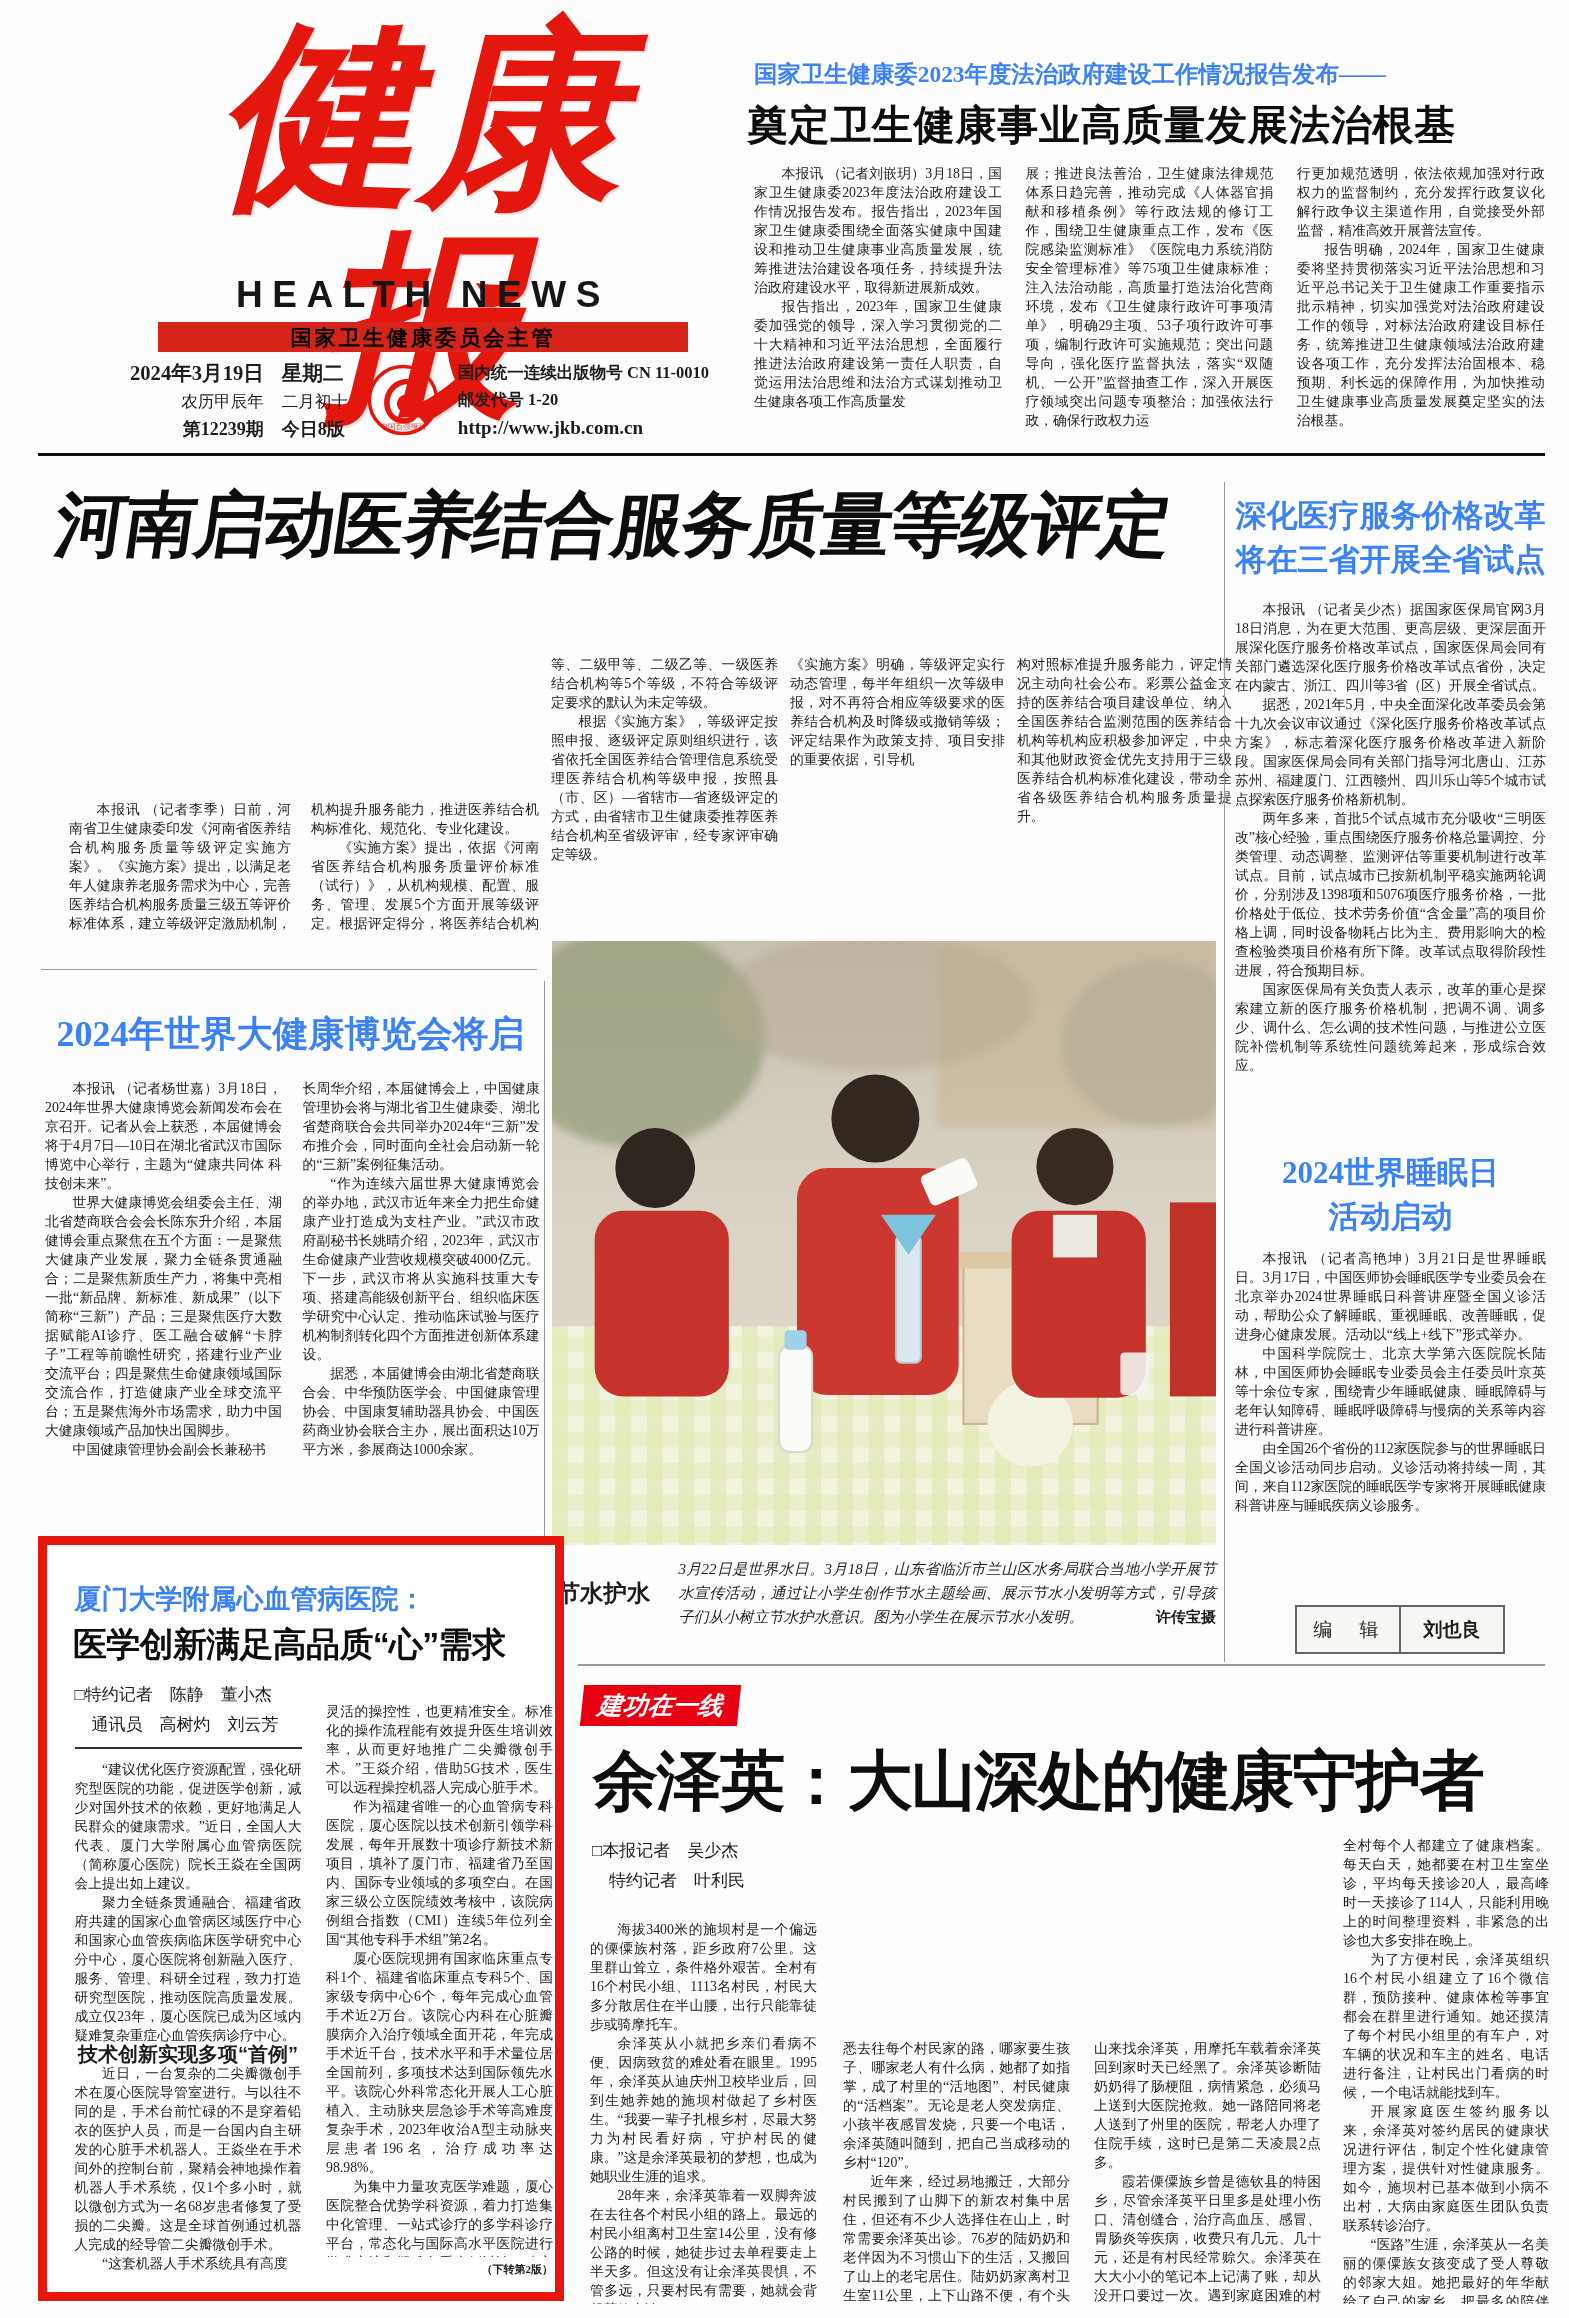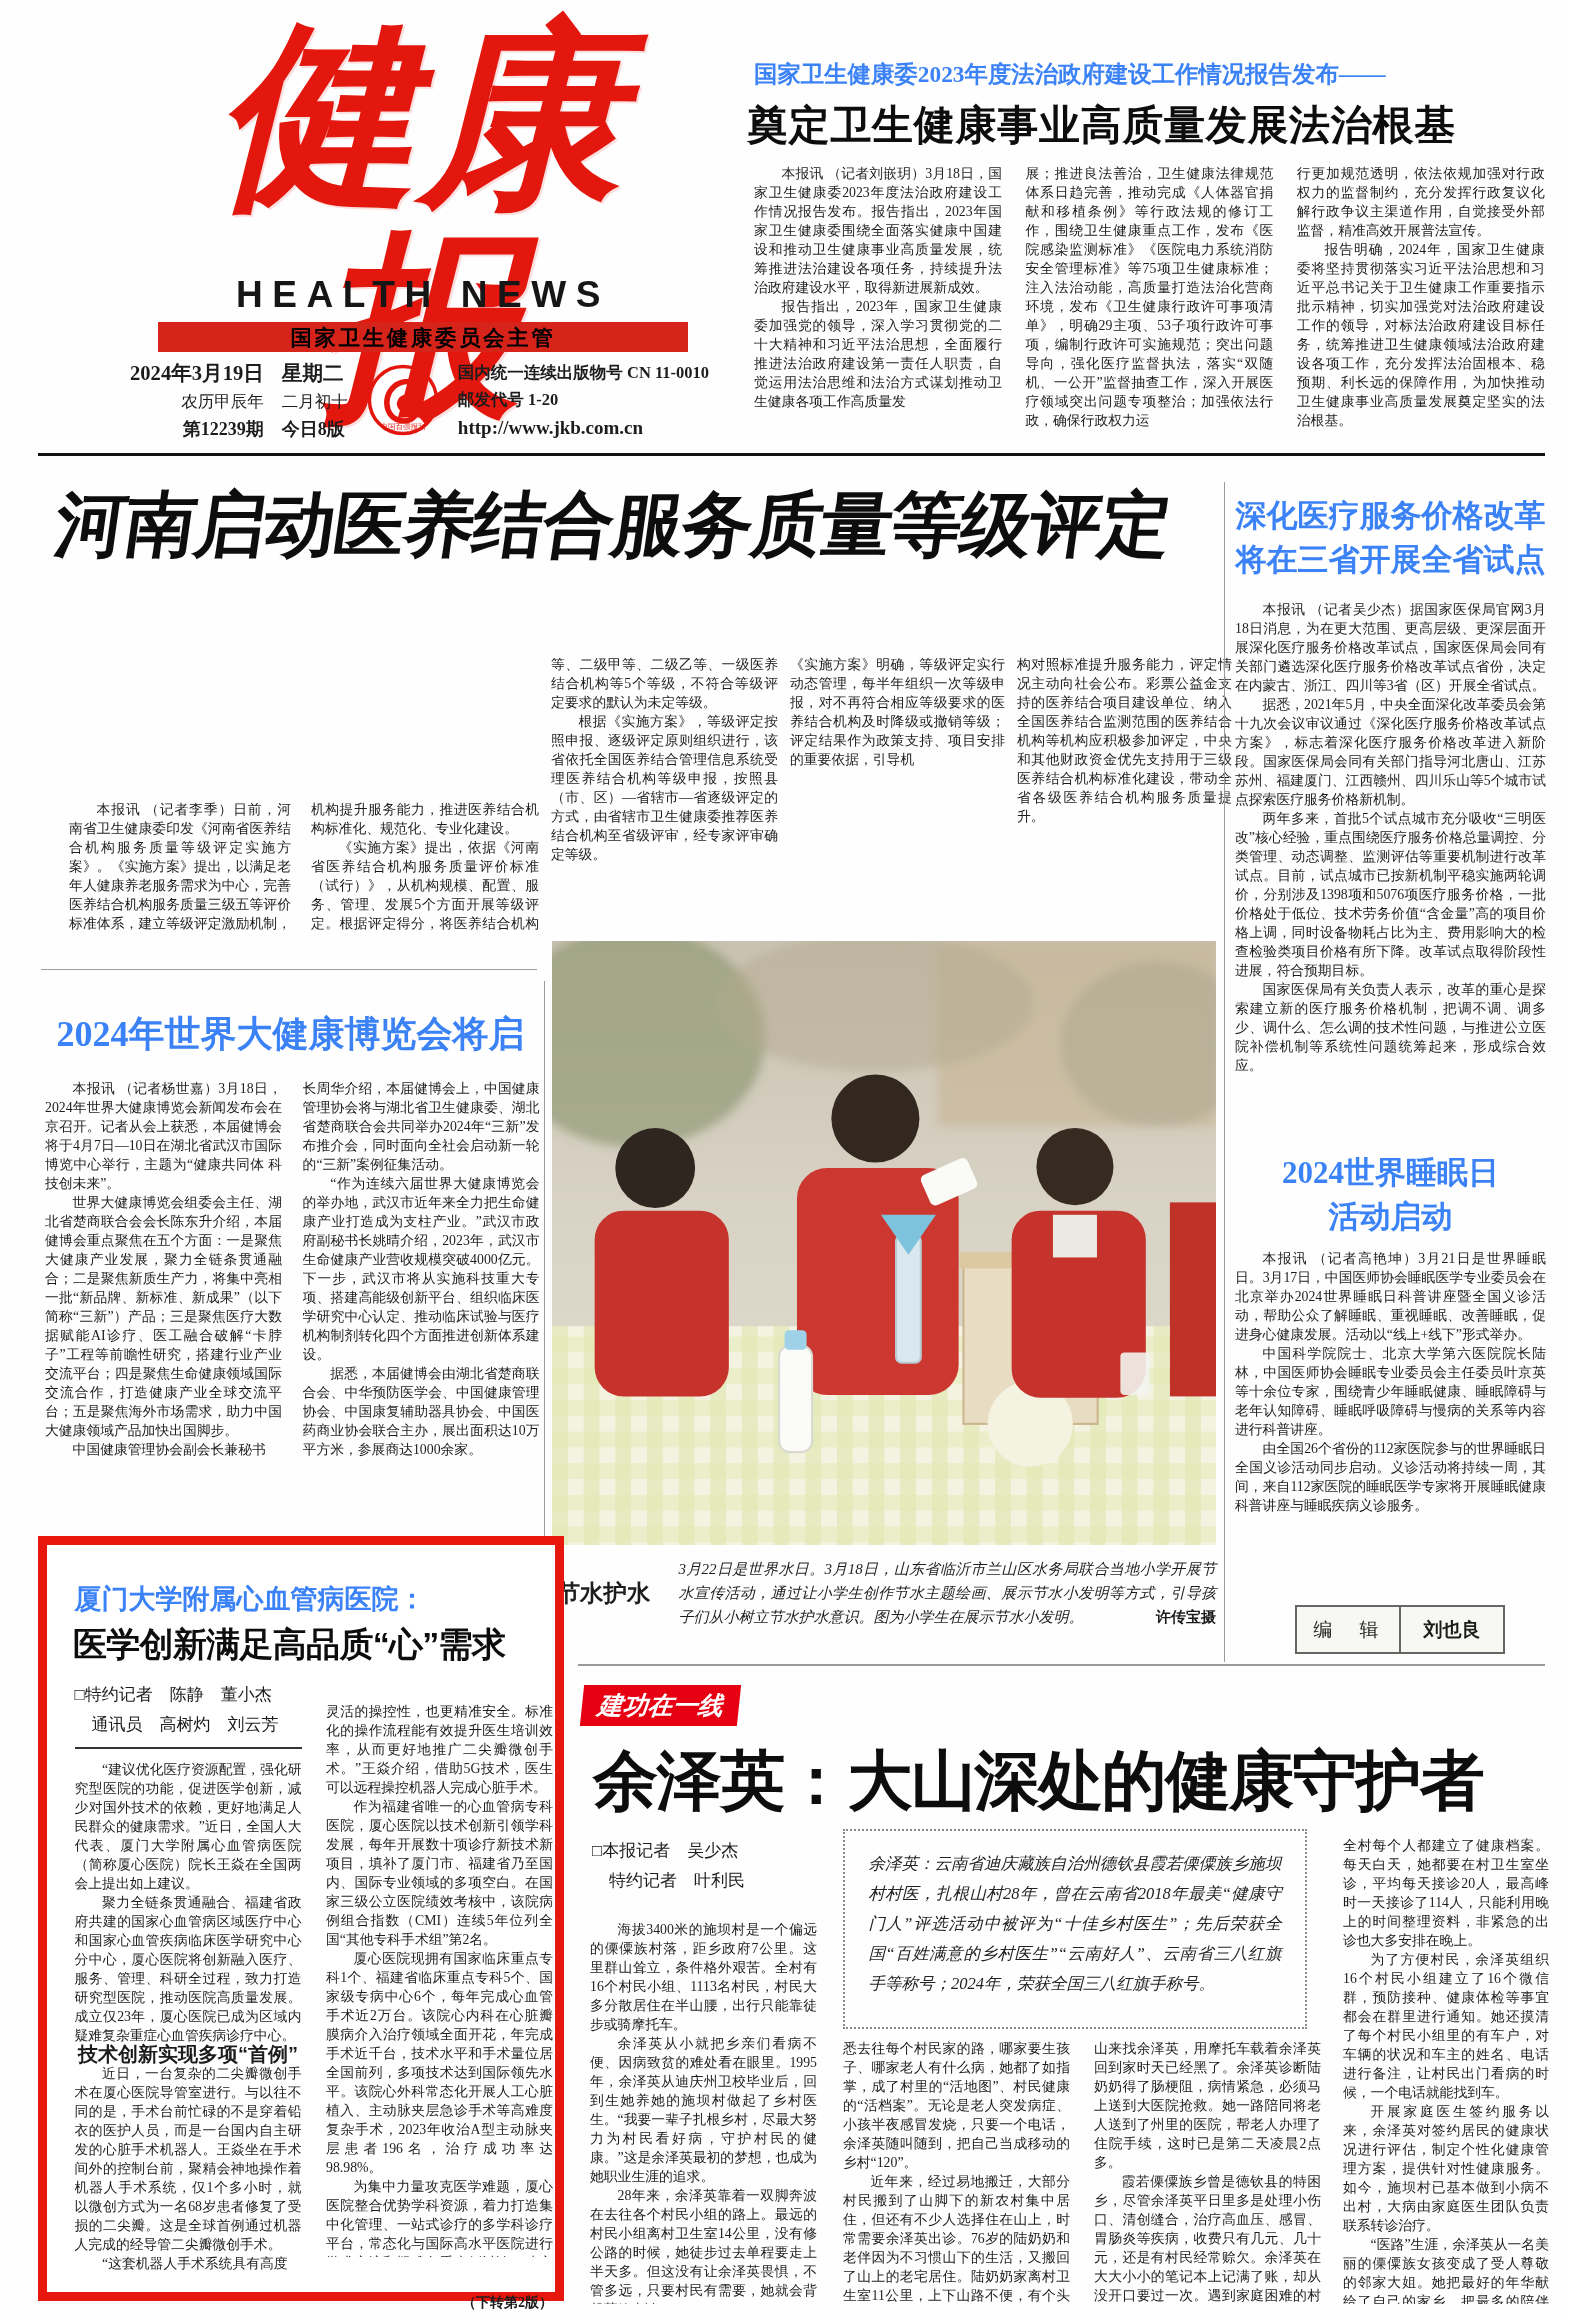--- a/index.html
+++ b/index.html
@@ -222,35 +222,34 @@
       <p class="subhead-center sans">技术创新实现多项“首例”</p>
       <span><p>近日，一台复杂的二尖瓣微创手术在厦心医院导管室进行。与以往不同的是，手术台前忙碌的不是穿着铅衣的医护人员，而是一台国内自主研发的心脏手术机器人。王焱坐在手术间外的控制台前，聚精会神地操作着机器人手术系统，仅1个多小时，就以微创方式为一名68岁患者修复了受损的二尖瓣。这是全球首例通过机器人完成的经导管二尖瓣微创手术。</p><p>“这套机器人手术系统具有高度</p></span>
     </div>
 
     <div class="abs bodytext cont" style="left:279px;top:157px;width:227px;height:555px;">
         <p>灵活的操控性，也更精准安全。标准化的操作流程能有效提升医生培训效率，从而更好地推广二尖瓣微创手术。”王焱介绍，借助5G技术，医生可以远程操控机器人完成心脏手术。</p>
         <p>作为福建省唯一的心血管病专科医院，厦心医院以技术创新引领学科发展，每年开展数十项诊疗新技术新项目，填补了厦门市、福建省乃至国内、国际专业领域的多项空白。在国家三级公立医院绩效考核中，该院病例组合指数（CMI）连续5年位列全国“其他专科手术组”第2名。</p>
         <p>厦心医院现拥有国家临床重点专科1个、福建省临床重点专科5个、国家级专病中心6个，每年完成心血管手术近2万台。该院心内科在心脏瓣膜病介入治疗领域全面开花，年完成手术近千台，技术水平和手术量位居全国前列，多项技术达到国际领先水平。该院心外科常态化开展人工心脏植入、主动脉夹层急诊手术等高难度复杂手术，2023年收治A型主动脉夹层患者196名，治疗成功率达98.98%。</p>
         <p>为集中力量攻克医学难题，厦心医院整合优势学科资源，着力打造集中化管理、一站式诊疗的多学科诊疗平台，常态化与国际高水平医院进行学术交流和疑难危重病例讨论；建立远程心电诊疗平台、闽西南心脏大血管诊疗平台、全球首个5G+VR心血管介入手术教学平台等，向基层医疗卫生机构提供技术指导和帮扶，推动优质医疗资源扩容下沉。</p>
       </div>
-    <div class="abs turn-note" style="left:279px;top:717px;width:227px;text-align:right;font-size:14px;margin-top:32px;">（下转第2版）</div>
+    <div class="abs turn-note" style="left:279px;top:717px;width:227px;text-align:right;font-size:11px;">（下转第2版）</div>
   </div>
 
   <div class="abs rule-gray" style="left:578px;top:1664px;width:967px;height:2.1px;"></div>
 
   <div class="abs banner sans" style="left:582px;top:1685px;width:157px;height:41px;font-size:25px;">建功在一线</div>
 
   <div class="abs headline-black" style="left:593px;top:1737px;width:957px;font-size:65px;letter-spacing:-1.4px;white-space:nowrap;">余泽英：大山深处的健康守护者</div>
 
   <div class="abs" style="left:592px;top:1836px;width:227px;">
     <div class="byline">□本报记者　吴少杰</div>
     <div class="byline">　特约记者　叶利民</div>
   </div>
 
-  <div class="abs bio-box" style="left:843px;top:1829px;width:413px;height:160px;">余泽英：云南省迪庆藏族自治州德钦县霞若傈僳族乡施坝村村医，扎根山村28年，曾在云南省2018年最美“健康守门人”评选活动中被评为“十佳乡村医生”；先后荣获全国“百姓满意的乡村医生”“云南好人”、云南省三八红旗手等称号；2024年，荣获全国三八红旗手称号。</div>
 
   <div class="abs bodytext" style="left:590px;top:1920px;width:227px;height:384px;">
       <p>海拔3400米的施坝村是一个偏远的傈僳族村落，距乡政府7公里。这里群山耸立，条件格外艰苦。全村有16个村民小组、1113名村民，村民大多分散居住在半山腰，出行只能靠徒步或骑摩托车。</p>
       <p>余泽英从小就把乡亲们看病不便、因病致贫的难处看在眼里。1995年，余泽英从迪庆州卫校毕业后，回到生她养她的施坝村做起了乡村医生。“我要一辈子扎根乡村，尽最大努力为村民看好病，守护村民的健康。”这是余泽英最初的梦想，也成为她职业生涯的追求。</p>
       <p>28年来，余泽英靠着一双脚奔波在去往各个村民小组的路上。最远的村民小组离村卫生室14公里，没有修公路的时候，她徒步过去单程要走上半天多。但这没有让余泽英畏惧，不管多远，只要村民有需要，她就会背起药箱出诊。</p>
     </div>
   <div class="abs bodytext cont" style="left:843px;top:2039px;width:227px;height:266px;">
       <p>悉去往每个村民家的路，哪家要生孩子、哪家老人有什么病，她都了如指掌，成了村里的“活地图”、村民健康的“活档案”。无论是老人突发病症、小孩半夜感冒发烧，只要一个电话，余泽英随叫随到，把自己当成移动的乡村“120”。</p>
       <p>近年来，经过易地搬迁，大部分村民搬到了山脚下的新农村集中居住，但还有不少人选择住在山上，时常需要余泽英出诊。76岁的陆奶奶和老伴因为不习惯山下的生活，又搬回了山上的老宅居住。陆奶奶家离村卫生室11公里，上下山路不便，有个头疼脑热的，余泽英就上门看诊。</p>
     </div>

